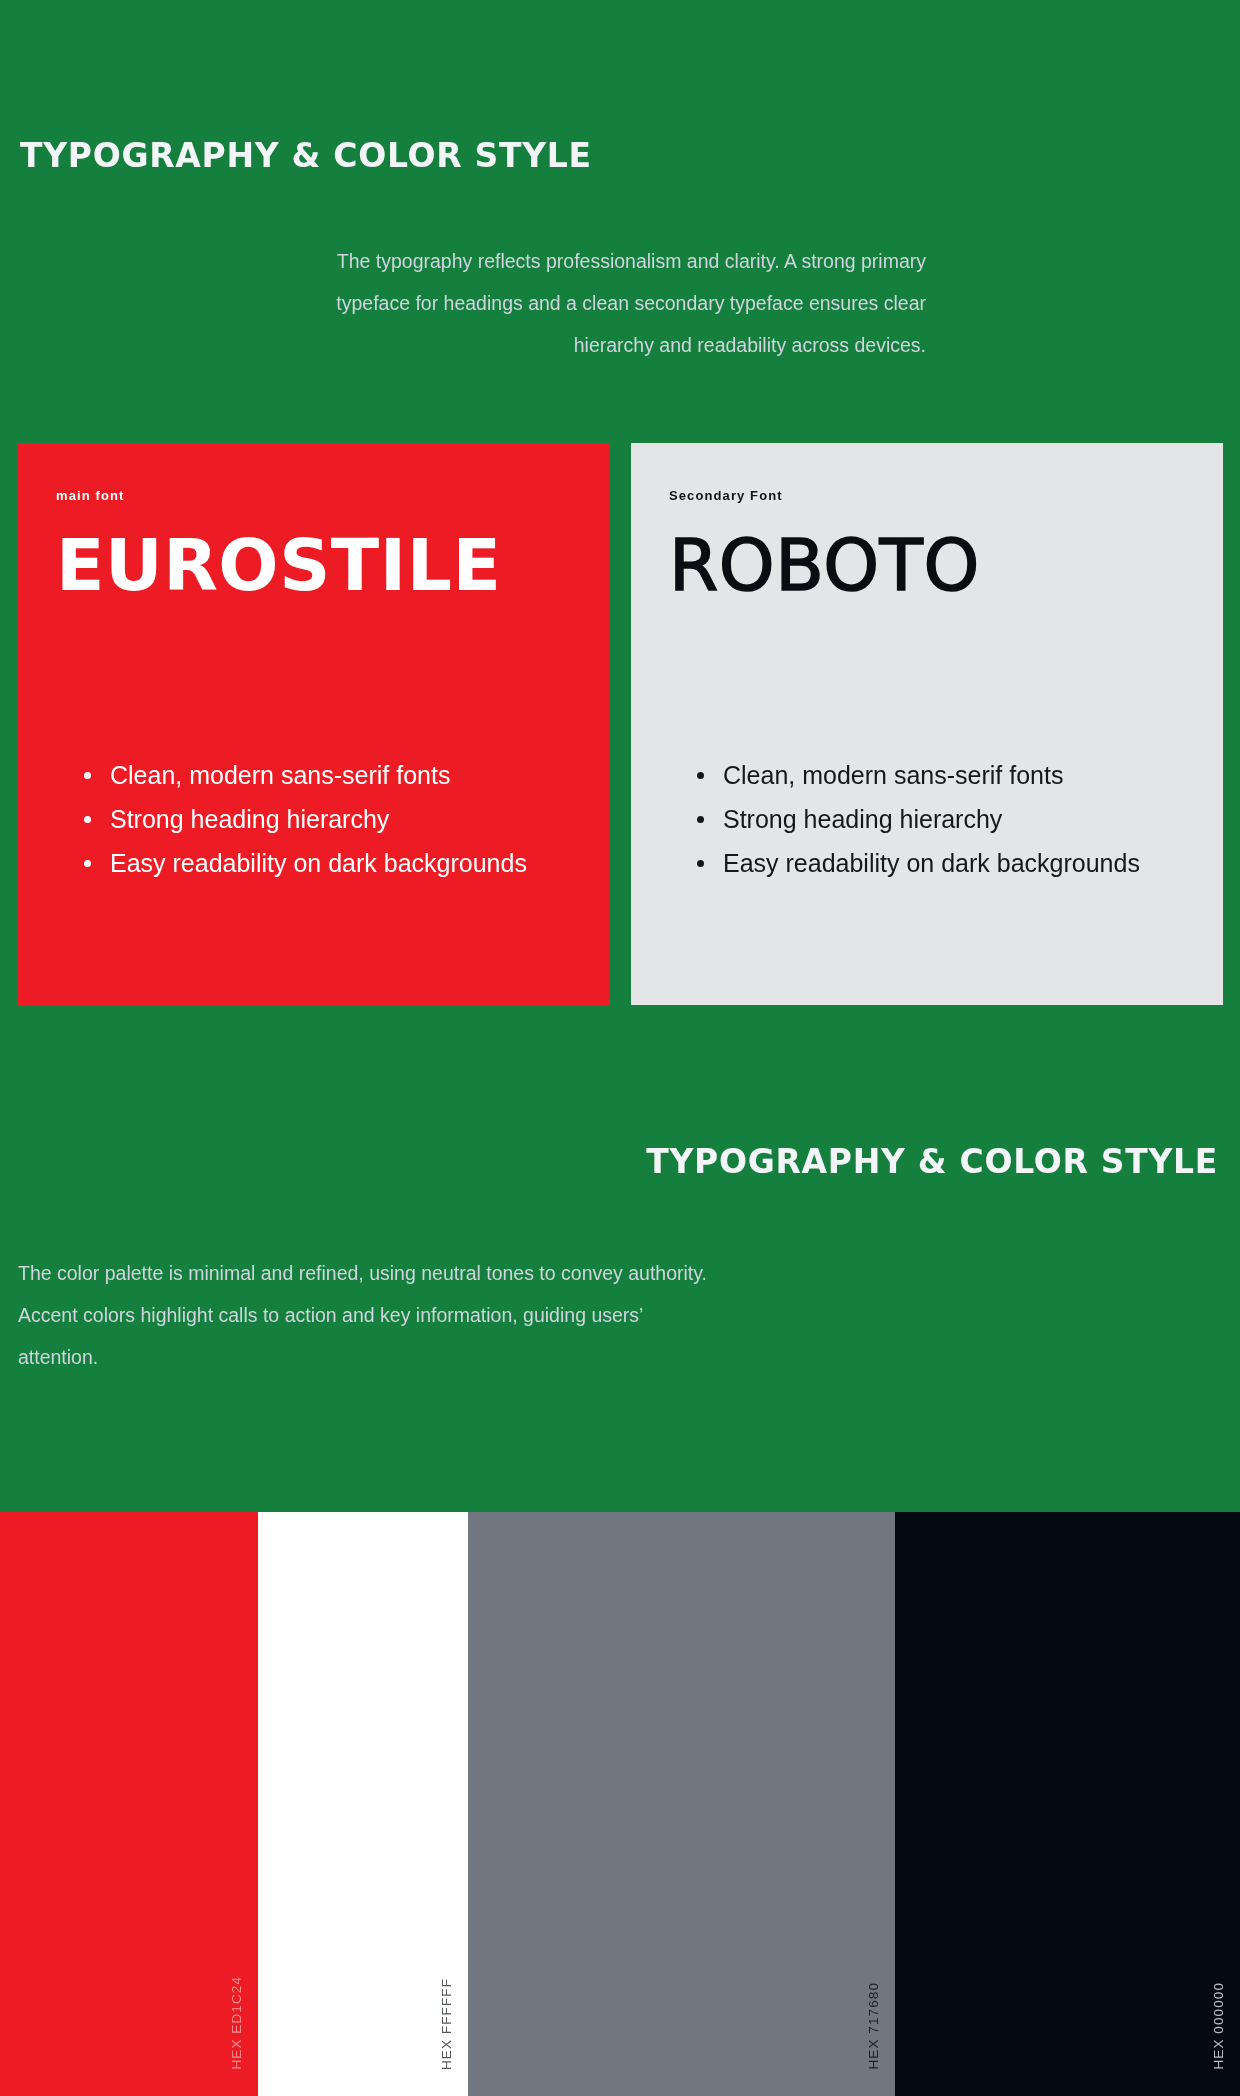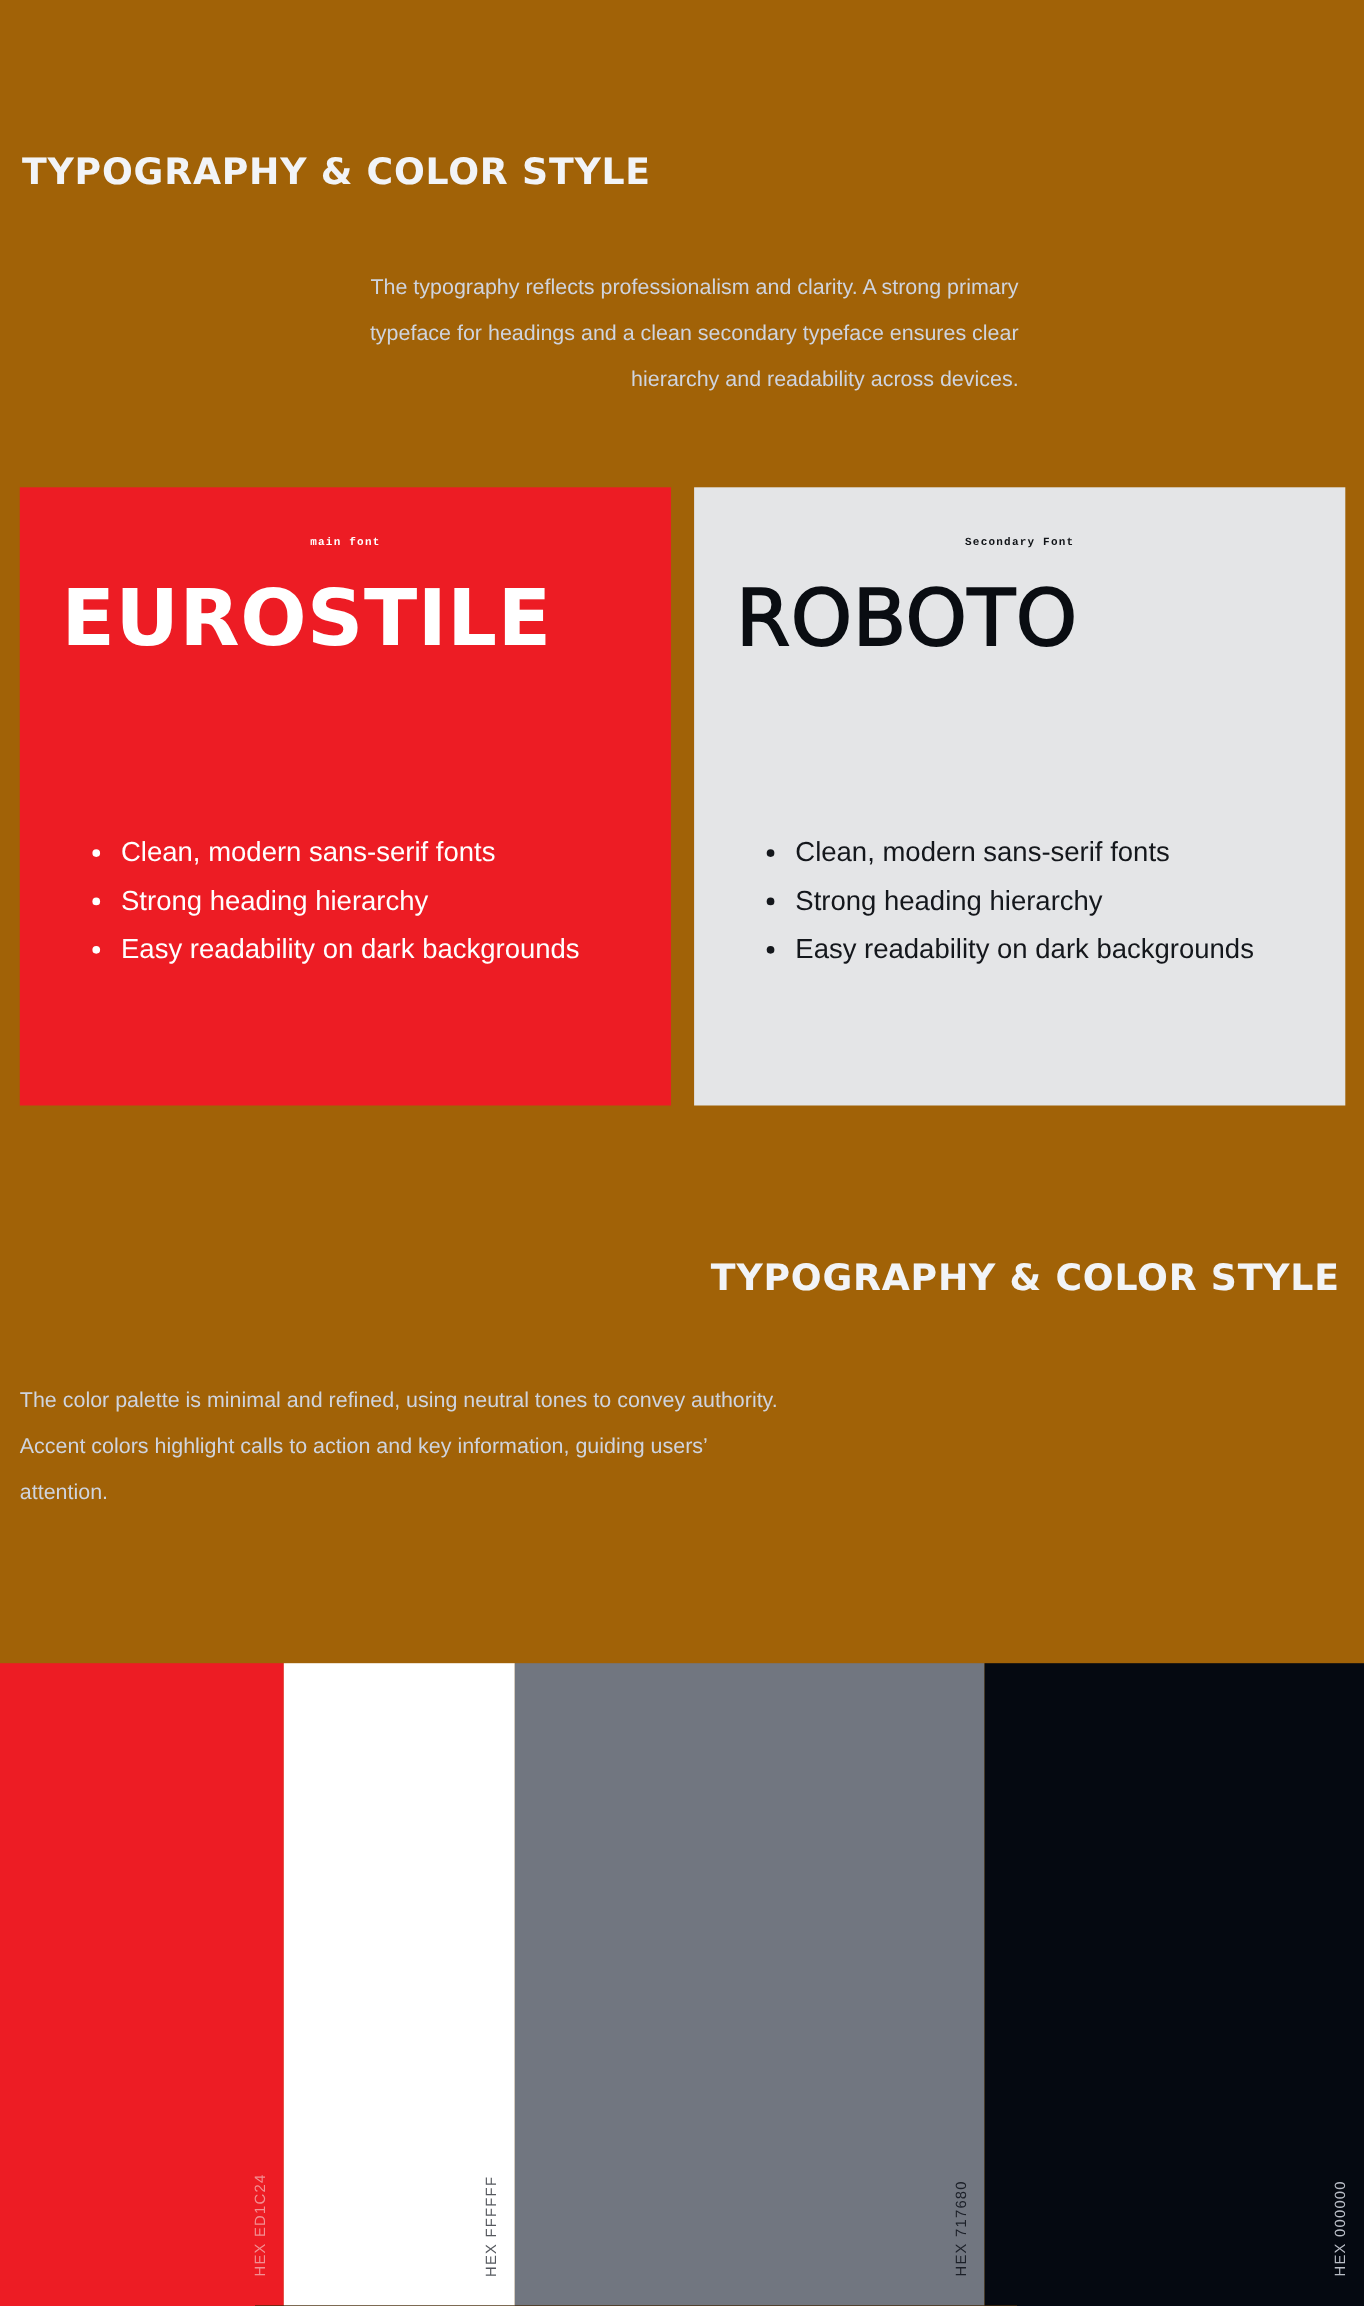--- a/index.html
+++ b/index.html
@@ -9,21 +9,21 @@
     height: 2096px;
     background: #050911;
     font-family: "Liberation Sans", sans-serif;
     overflow: hidden;
   }
 
   .page {
     position: relative;
     width: 1240px;
     height: 2096px;
-    background: #a16207;
+    background: #15803d;
   }
 
   
   .section-title {
     position: absolute;
     font-family: "DejaVu Sans", sans-serif;
     font-weight: 700;
     font-size: 33px;
     letter-spacing: 0.7px;
     color: #f2f4f7;
@@ -75,25 +75,24 @@
     flex: 1 1 0;
     position: relative;
     padding: 45px 38px 40px 38px;
     display: flex;
     flex-direction: column;
   }
   .card-primary   { background: #ED1C24; }
   .card-secondary { background: #e4e5e7; }
 
   .card-eyebrow {
-    font-family: Liberation Mono, monospace;
+    font-family: Liberation Sans, sans-serif;
     font-weight: 700;
-    font-size: 10px;
+    font-size: 13px;
     letter-spacing: 1.1px;
-    text-align: center;
   }
   .card-primary   .card-eyebrow { color: #ffffff; }
   .card-secondary .card-eyebrow { color: #111418; }
 
   .card-display {
     margin-top: 26px;
     font-family: "DejaVu Sans", sans-serif;
     font-size: 71px;
     letter-spacing: 0.5px;
     line-height: 1.05;

